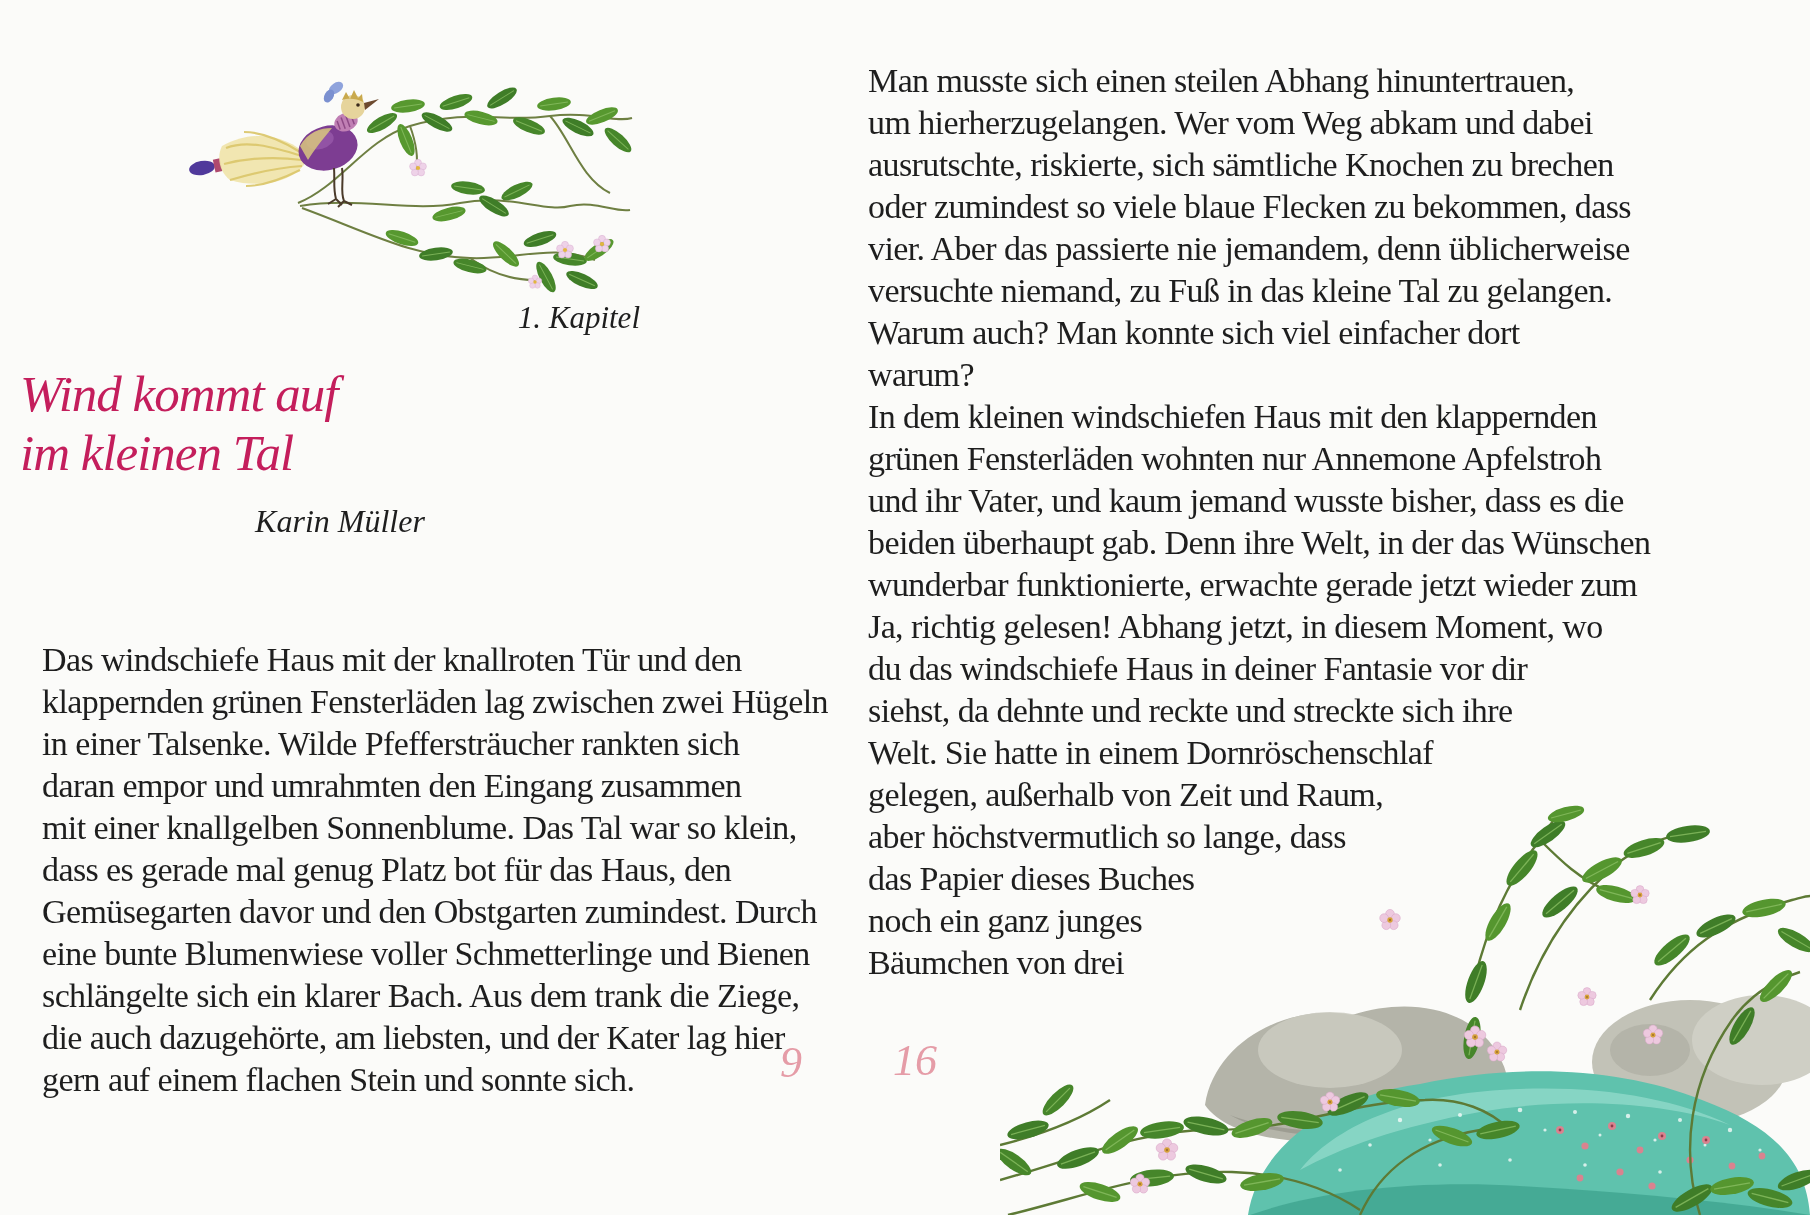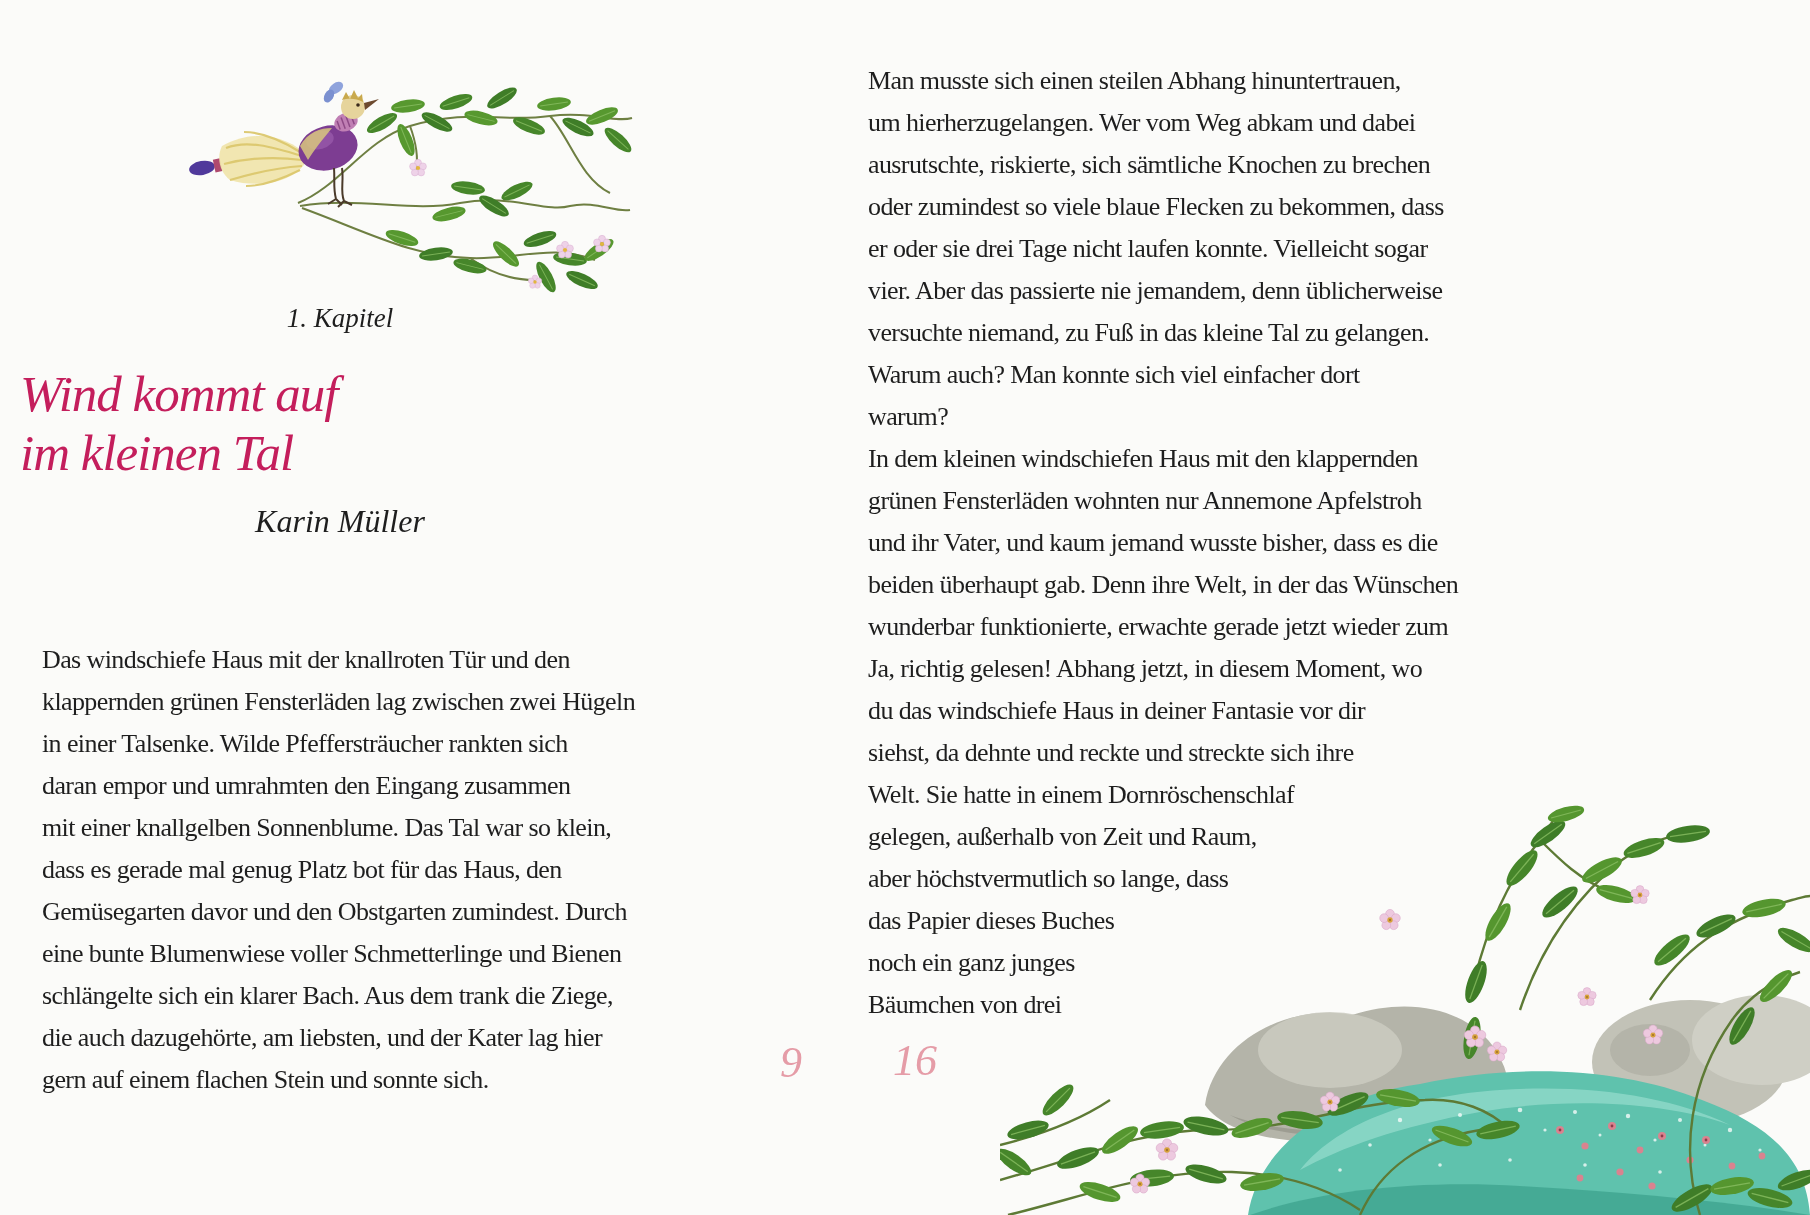--- a/index.html
+++ b/index.html
@@ -9,32 +9,32 @@
     background:#fbfbf9;
     font-family:"Liberation Serif","DejaVu Serif",serif;
     color:#1e1e1e;
     overflow:hidden;
   }
   .abs { position:absolute; }
 
   
   .chapter-label {
     left:40px; top:301px; width:600px;
-    text-align:center; font-style:italic; font-size:27px; line-height:34px;
+    text-align:right; font-style:italic; font-size:31px; line-height:34px;
   }
   .chapter-title {
     left:20px; top:365px; width:640px;
     font-style:italic; font-size:51px; line-height:59px;
     color:#c41e5c; letter-spacing:-1px;
   }
   .author {
     left:40px; top:504px; width:600px;
     text-align:center; font-style:italic; font-size:32px; line-height:34px;
   }
-  .body-col { font-size:26px; line-height:42px; letter-spacing:-0.6px; white-space:nowrap; }
+  .body-col { font-size:34px; line-height:42px; letter-spacing:-0.6px; white-space:nowrap; }
   .left-body  { left:42px;  top:639px; width:760px; }
   .right-body { left:868px; top:60px;  width:700px; }
 
   .page-number {
     font-style:italic; font-size:44px; line-height:46px; color:#e59ca7;
   }
   .pn-left  { left:780px; top:1040px; }
   .pn-right { left:893px; top:1038px; }
 
   .illu-top-left     { left:150px; top:28px;  width:490px; height:278px; }
@@ -166,21 +166,20 @@
 
 <div class="abs page-number pn-left">9</div>
 
 <div class="abs page-number pn-right">16</div>
 
 <div class="abs body-col right-body">
     <div>Man musste sich einen steilen Abhang hinuntertrauen,</div>
     <div>um hierherzugelangen. Wer vom Weg abkam und dabei</div>
     <div>ausrutschte, riskierte, sich sämtliche Knochen zu brechen</div>
     <div>oder zumindest so viele blaue Flecken zu bekommen, dass</div>
-    <div>er oder sie drei Tage nicht laufen konnte. Vielleicht sogar</div>
     <div>vier. Aber das passierte nie jemandem, denn üblicherweise</div>
     <div>versuchte niemand, zu Fuß in das kleine Tal zu gelangen.</div>
     <div>Warum auch? Man konnte sich viel einfacher dort</div>
     <div>warum?</div>
     <div>In dem kleinen windschiefen Haus mit den klappernden</div>
     <div>grünen Fensterläden wohnten nur Annemone Apfelstroh</div>
     <div>und ihr Vater, und kaum jemand wusste bisher, dass es die</div>
     <div>beiden überhaupt gab. Denn ihre Welt, in der das Wünschen</div>
     <div>wunderbar funktionierte, erwachte gerade jetzt wieder zum</div>
     <div>Ja, richtig gelesen! Abhang jetzt, in diesem Moment, wo</div>

